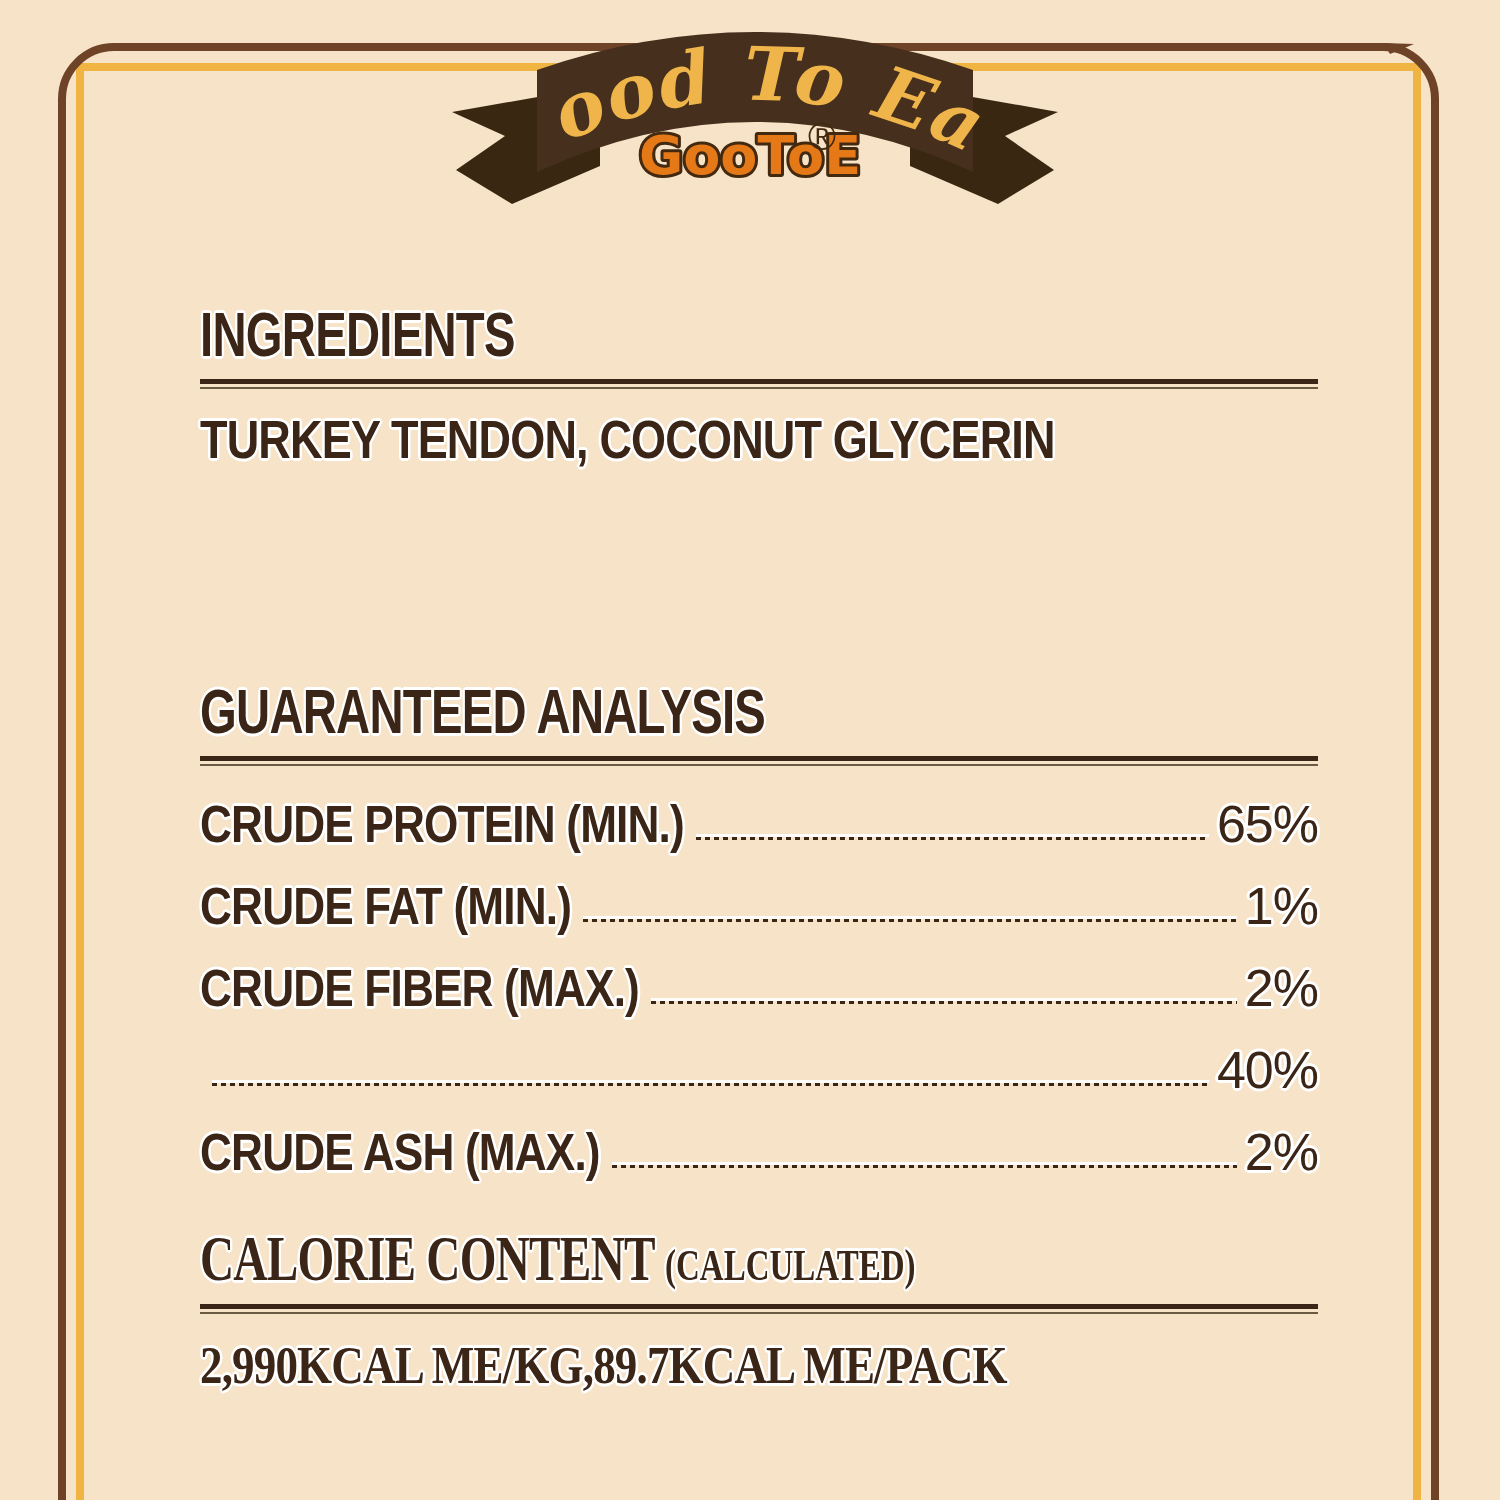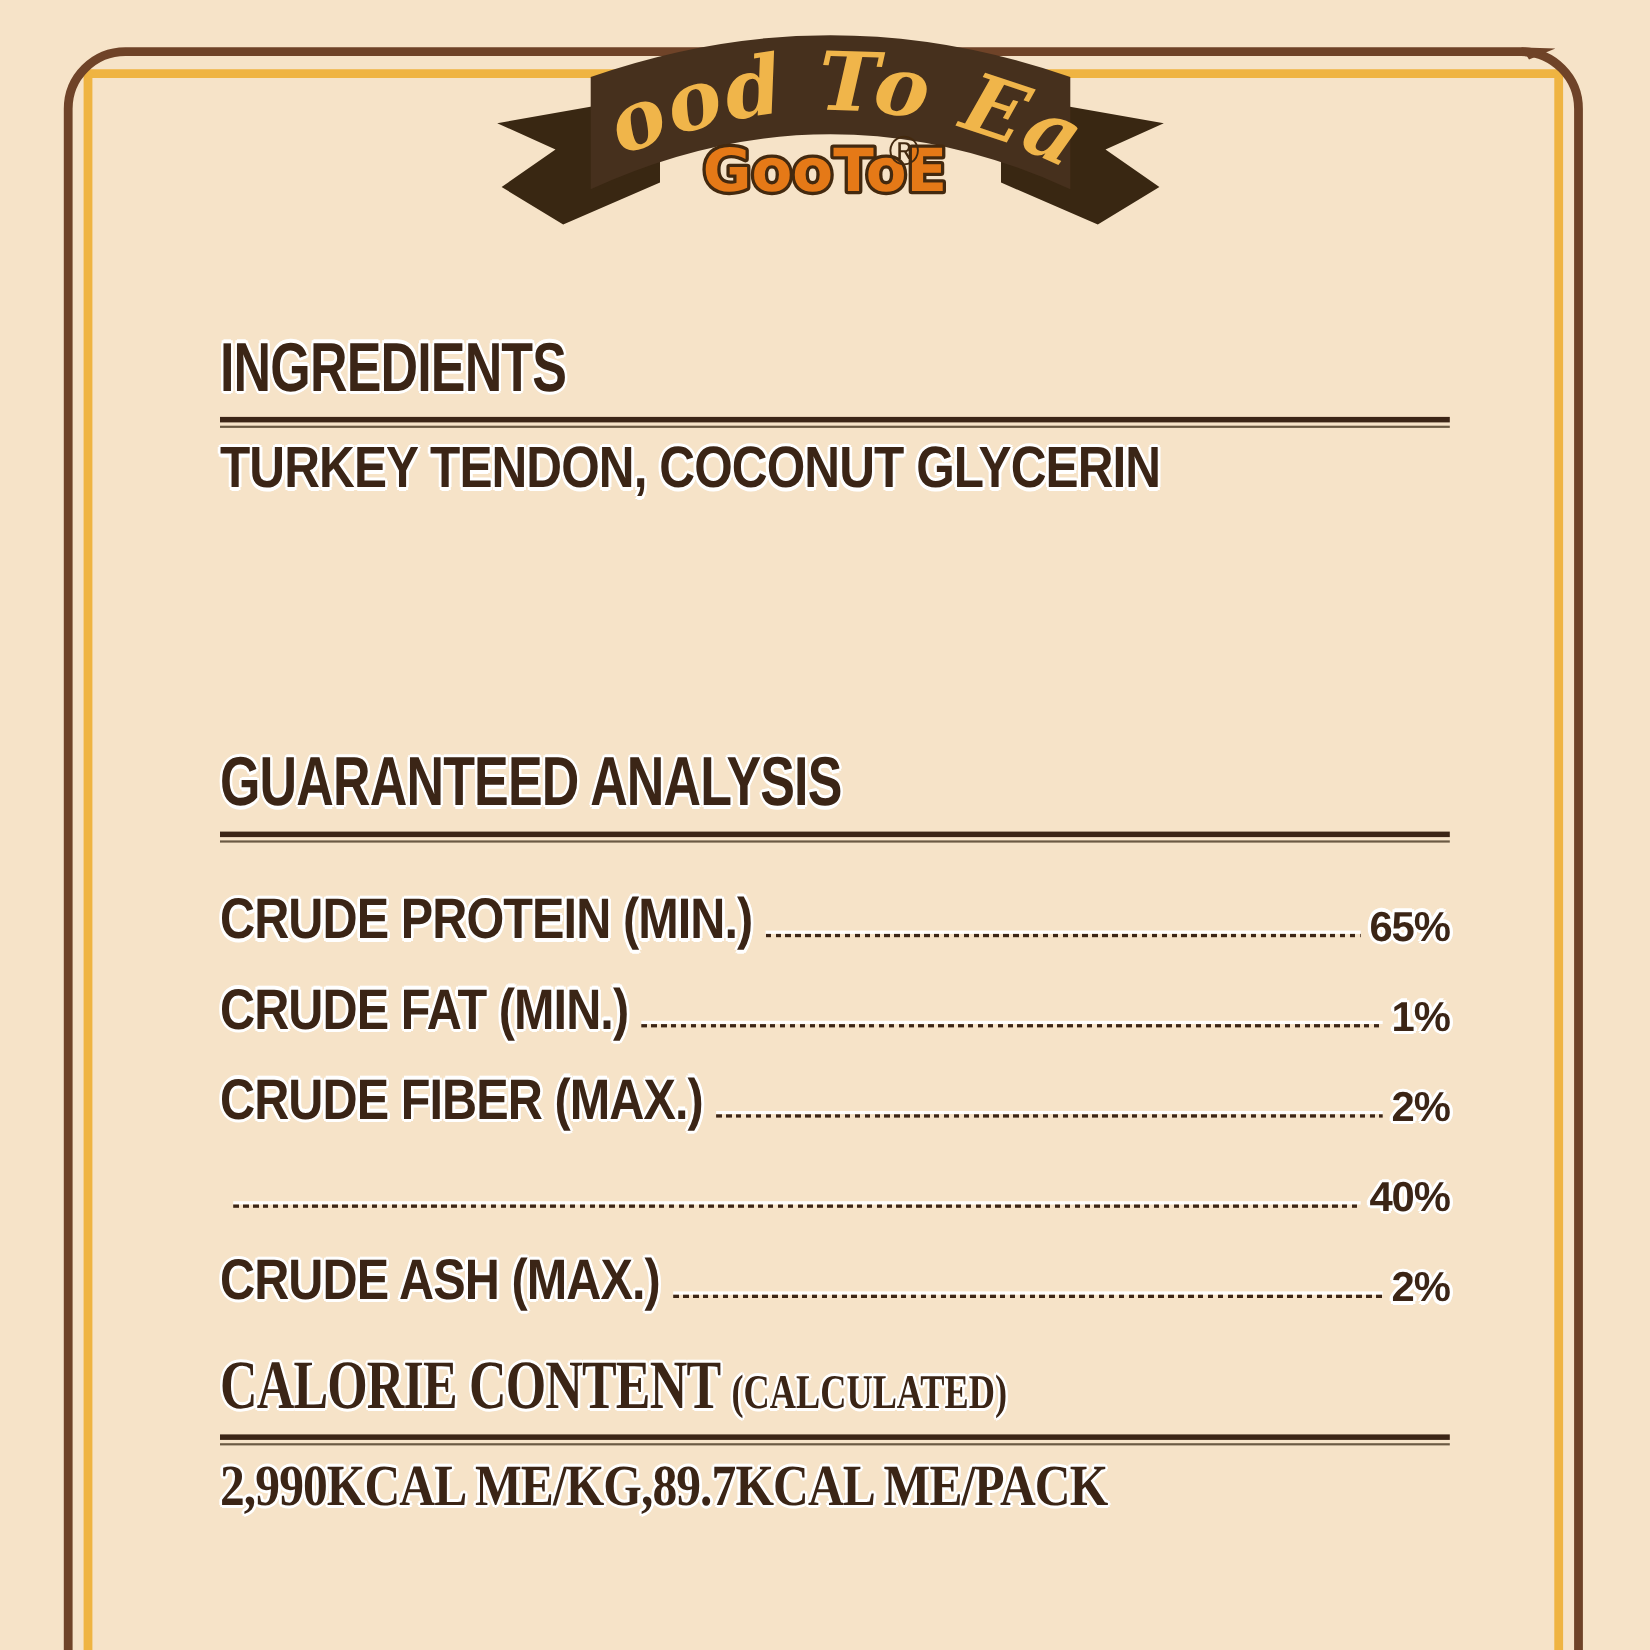--- a/index.html
+++ b/index.html
@@ -35,36 +35,36 @@
     margin:0;font-size:63px;line-height:1.0;font-weight:700;
     color:var(--ink);letter-spacing:-1px;white-space:nowrap;
   }
   h2.sec-title .sub{font-size:44px;font-weight:700;letter-spacing:0;}
   .rule{
     margin-top:13px;height:3px;
     border-top:5px solid var(--ink);
     border-bottom:2px solid #6b5a44;
   }
   .sec-line{
-    margin-top:8px;font-size:53px;font-weight:700;line-height:1.1;
+    margin-top:22px;font-size:53px;font-weight:700;line-height:1.1;
     color:var(--ink);letter-spacing:-1px;white-space:nowrap;
   }
-  .rows{margin-top:16px;}
+  .rows{margin-top:4px;}
   .row{display:flex;align-items:flex-end;height:82px;}
   .row .label{
     font-size:52px;font-weight:700;color:var(--ink);
     letter-spacing:-1px;white-space:nowrap;line-height:1.05;
   }
   .row .leader{
     flex:1;height:3px;margin:0 8px 12px 12px;
     background:repeating-linear-gradient(90deg,var(--ink) 0 5px,transparent 5px 9px);
     box-shadow:0 -3px 0 rgba(255,255,255,.92);
   }
   .row .value{
-    font-size:38px;font-weight:700;color:var(--ink);
+    font-size:52px;font-weight:400;color:var(--ink);
     letter-spacing:-1px;white-space:nowrap;line-height:1.05;
   }
   .banner-script{
     font-family:"DejaVu Serif",serif;font-style:italic;font-weight:700;
   }
   .brand-font{font-family:"DejaVu Sans",sans-serif;font-weight:700;}
 </style>
 </head>
 <body>
 

